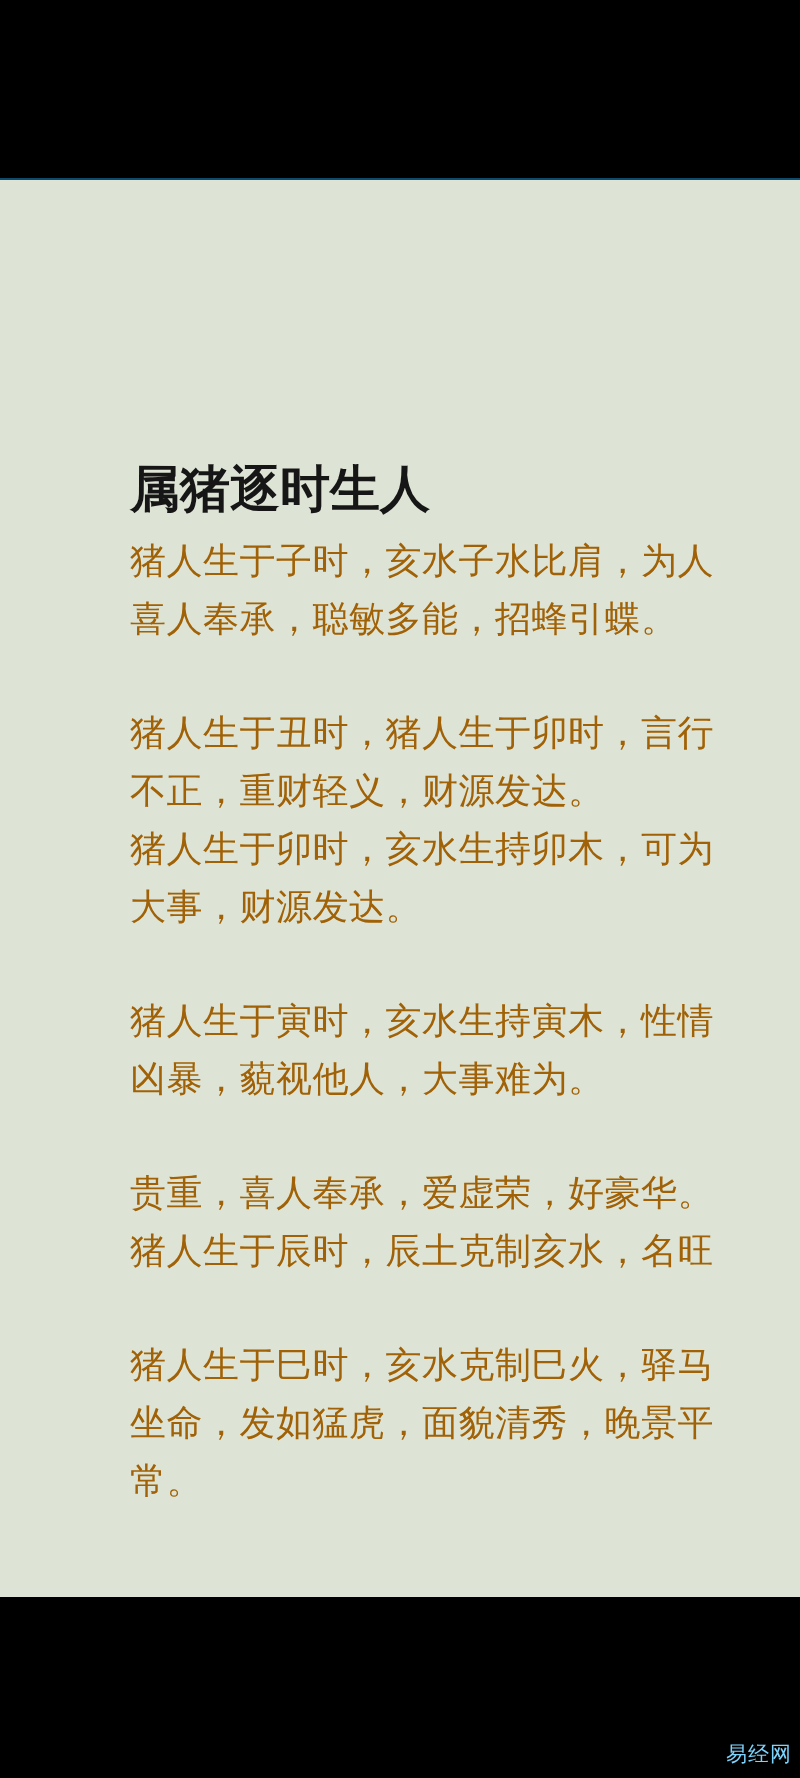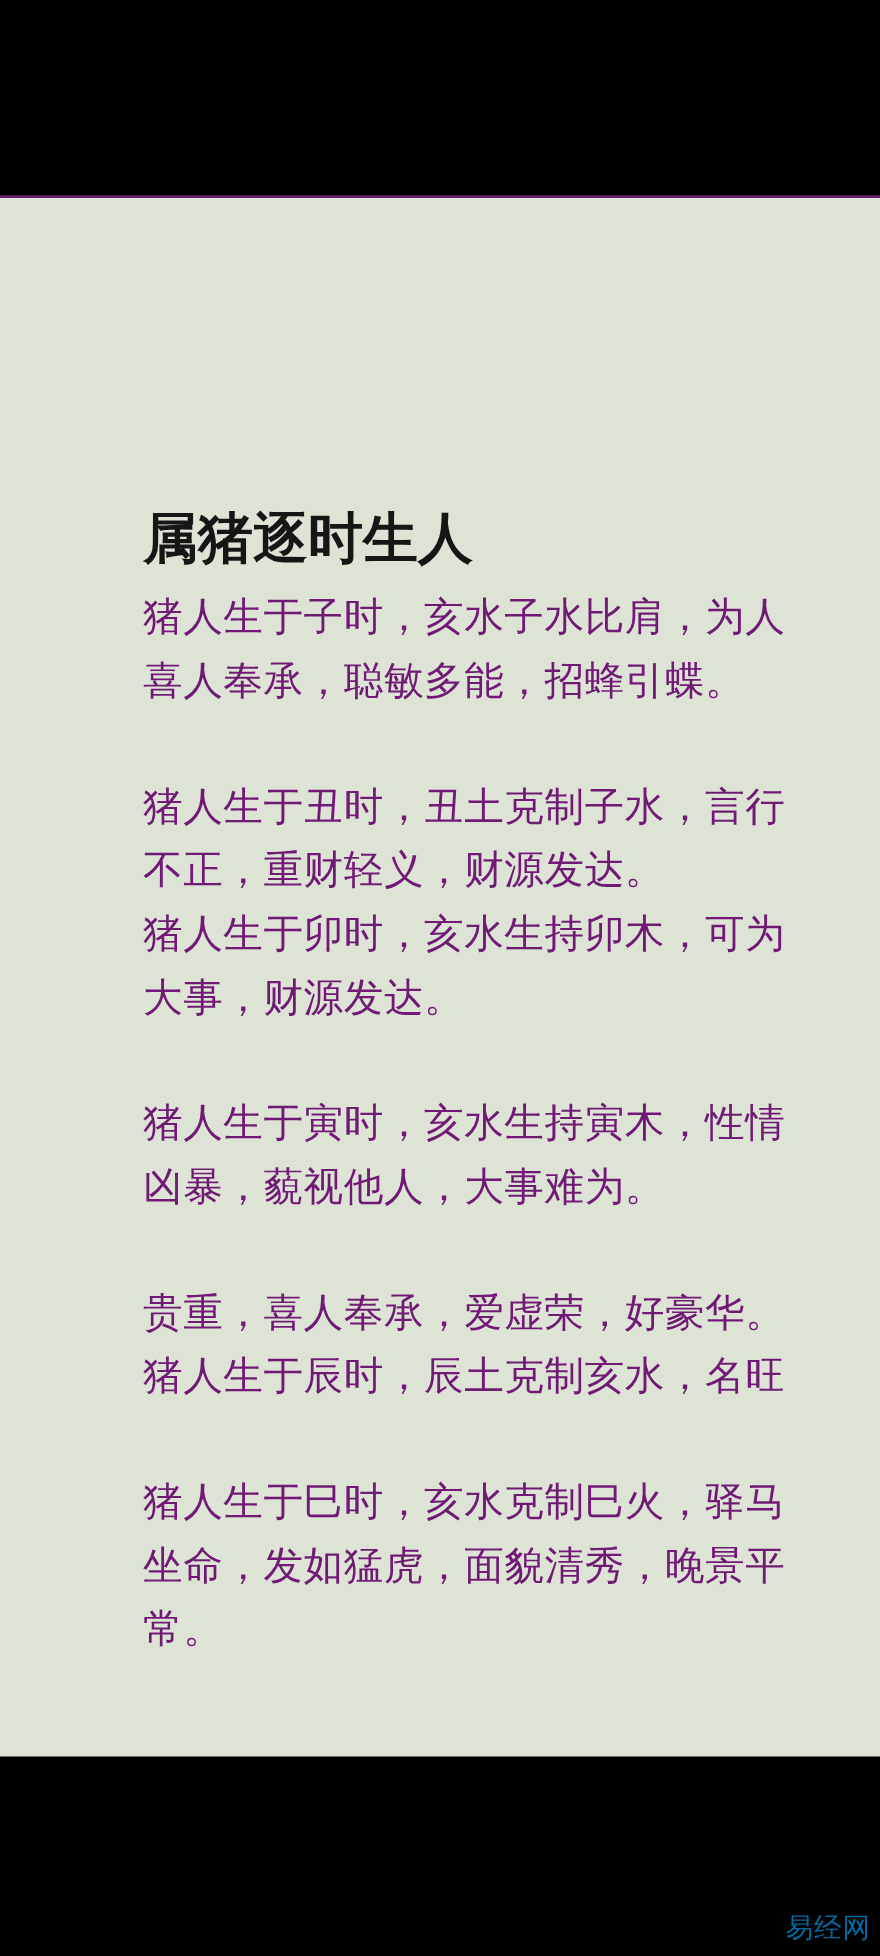--- a/index.html
+++ b/index.html
@@ -17,21 +17,21 @@
   }
   .bar-top {
     width: 800px;
     height: 178px;
     background: #000000;
   }
   .content {
     width: 800px;
     height: 1419px;
     background: #dee4d5;
-    border-top: 2px solid #701a75;
+    border-top: 2px solid #0c4a6e;
     padding: 284px 88px 0 130px;
     color: #1c1c1c;
     overflow: hidden;
   }
   .title {
     font-size: 50px;
     line-height: 50px;
     font-weight: 700;
     letter-spacing: 0px;
     margin-bottom: 18px;
@@ -40,35 +40,35 @@
   }
   .para { margin-bottom: 56px; }
   .para--joined { margin-bottom: 0; }
   .para:last-child { margin-bottom: 0; }
   .line {
     font-size: 36px;
     line-height: 58px;
     height: 58px;
     white-space: nowrap;
     letter-spacing: 0.5px;
-    color: #701a75;
+    color: #a16207;
   }
   .bar-bottom {
     position: relative;
     width: 800px;
     height: 181px;
     background: #000000;
   }
   .watermark {
     position: absolute;
     right: 8px;
     bottom: 9px;
-    font-size: 25px;
+    font-size: 21px;
     line-height: 31px;
-    color: #0369a1;
+    color: #7dd3fc;
     letter-spacing: 1px;
     white-space: nowrap;
   }
 </style>
 </head>
 <body>
 
 <div class="frame">
 
   <div class="bar-top"></div>
@@ -76,21 +76,21 @@
   <div class="content">
 
     <h1 class="title">属猪逐时生人</h1>
 
     <div class="para">
       <div class="line">猪人生于子时，亥水子水比肩，为人</div>
       <div class="line">喜人奉承，聪敏多能，招蜂引蝶。</div>
     </div>
 
     <div class="para para--joined">
-      <div class="line">猪人生于丑时，丑土克制子水，言行</div>
+      <div class="line">猪人生于丑时，猪人生于卯时，言行</div>
       <div class="line">不正，重财轻义，财源发达。</div>
     </div>
 
     <div class="para">
       <div class="line">猪人生于卯时，亥水生持卯木，可为</div>
       <div class="line">大事，财源发达。</div>
     </div>
 
     <div class="para">
       <div class="line">猪人生于寅时，亥水生持寅木，性情</div>

